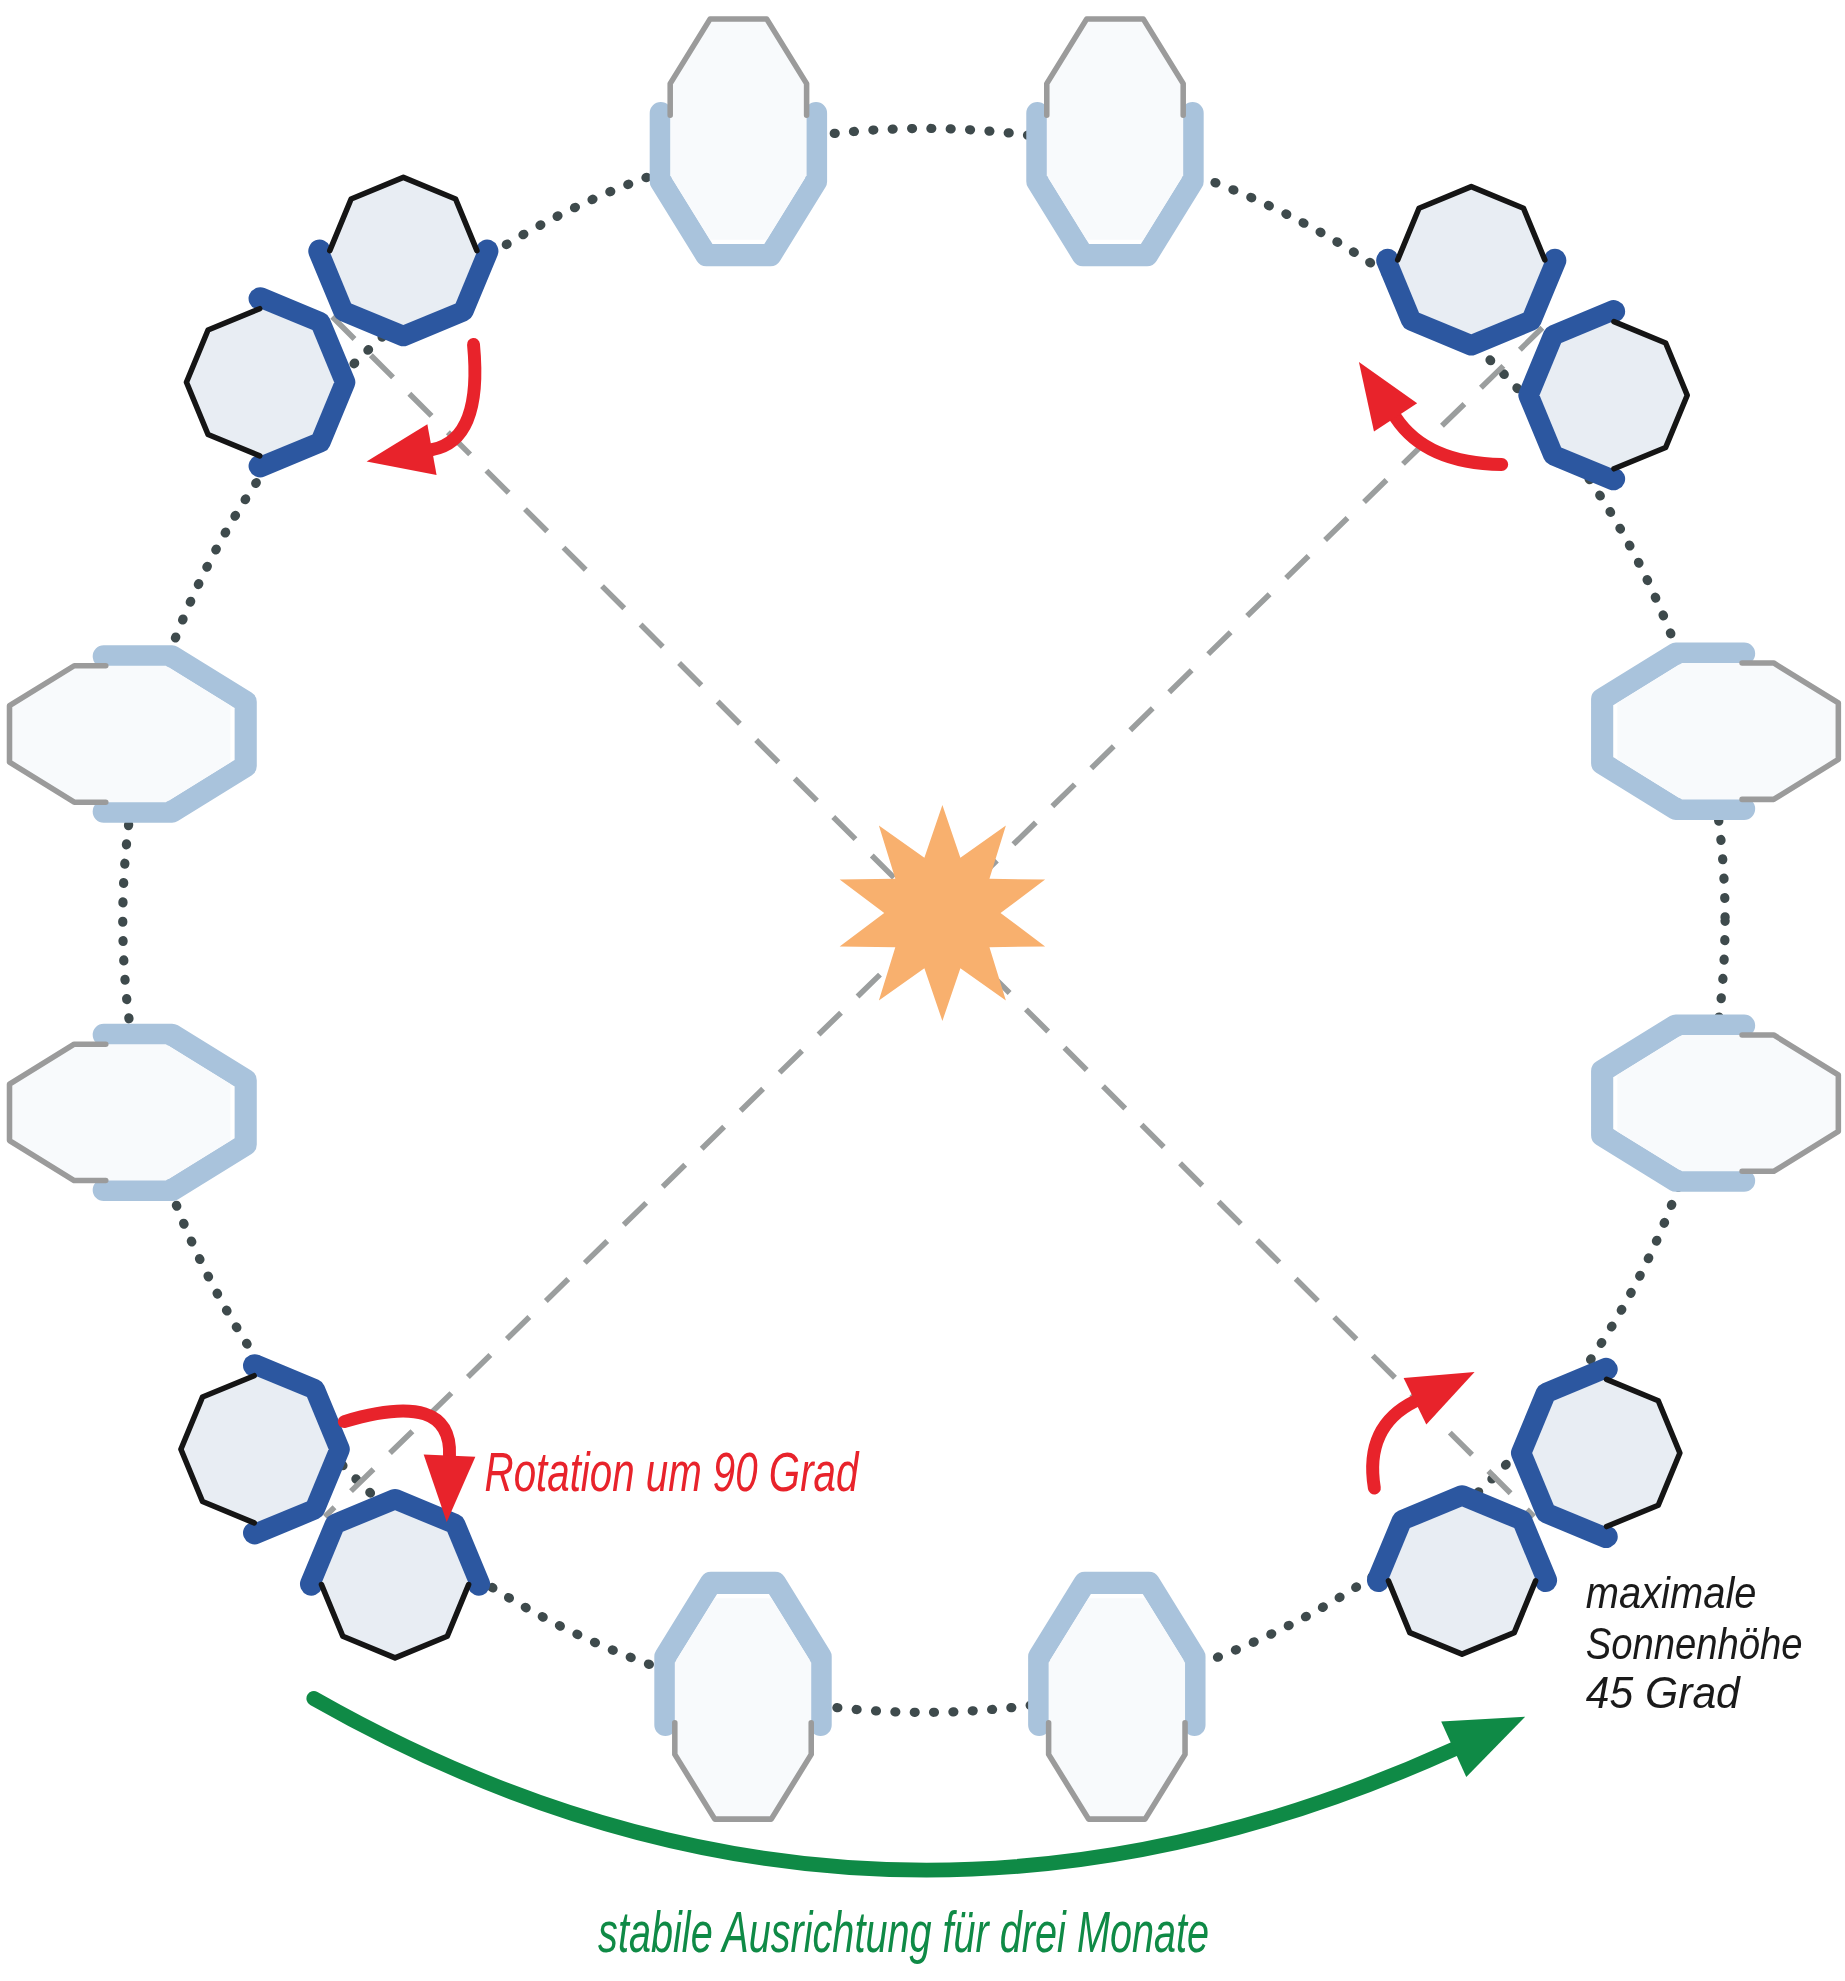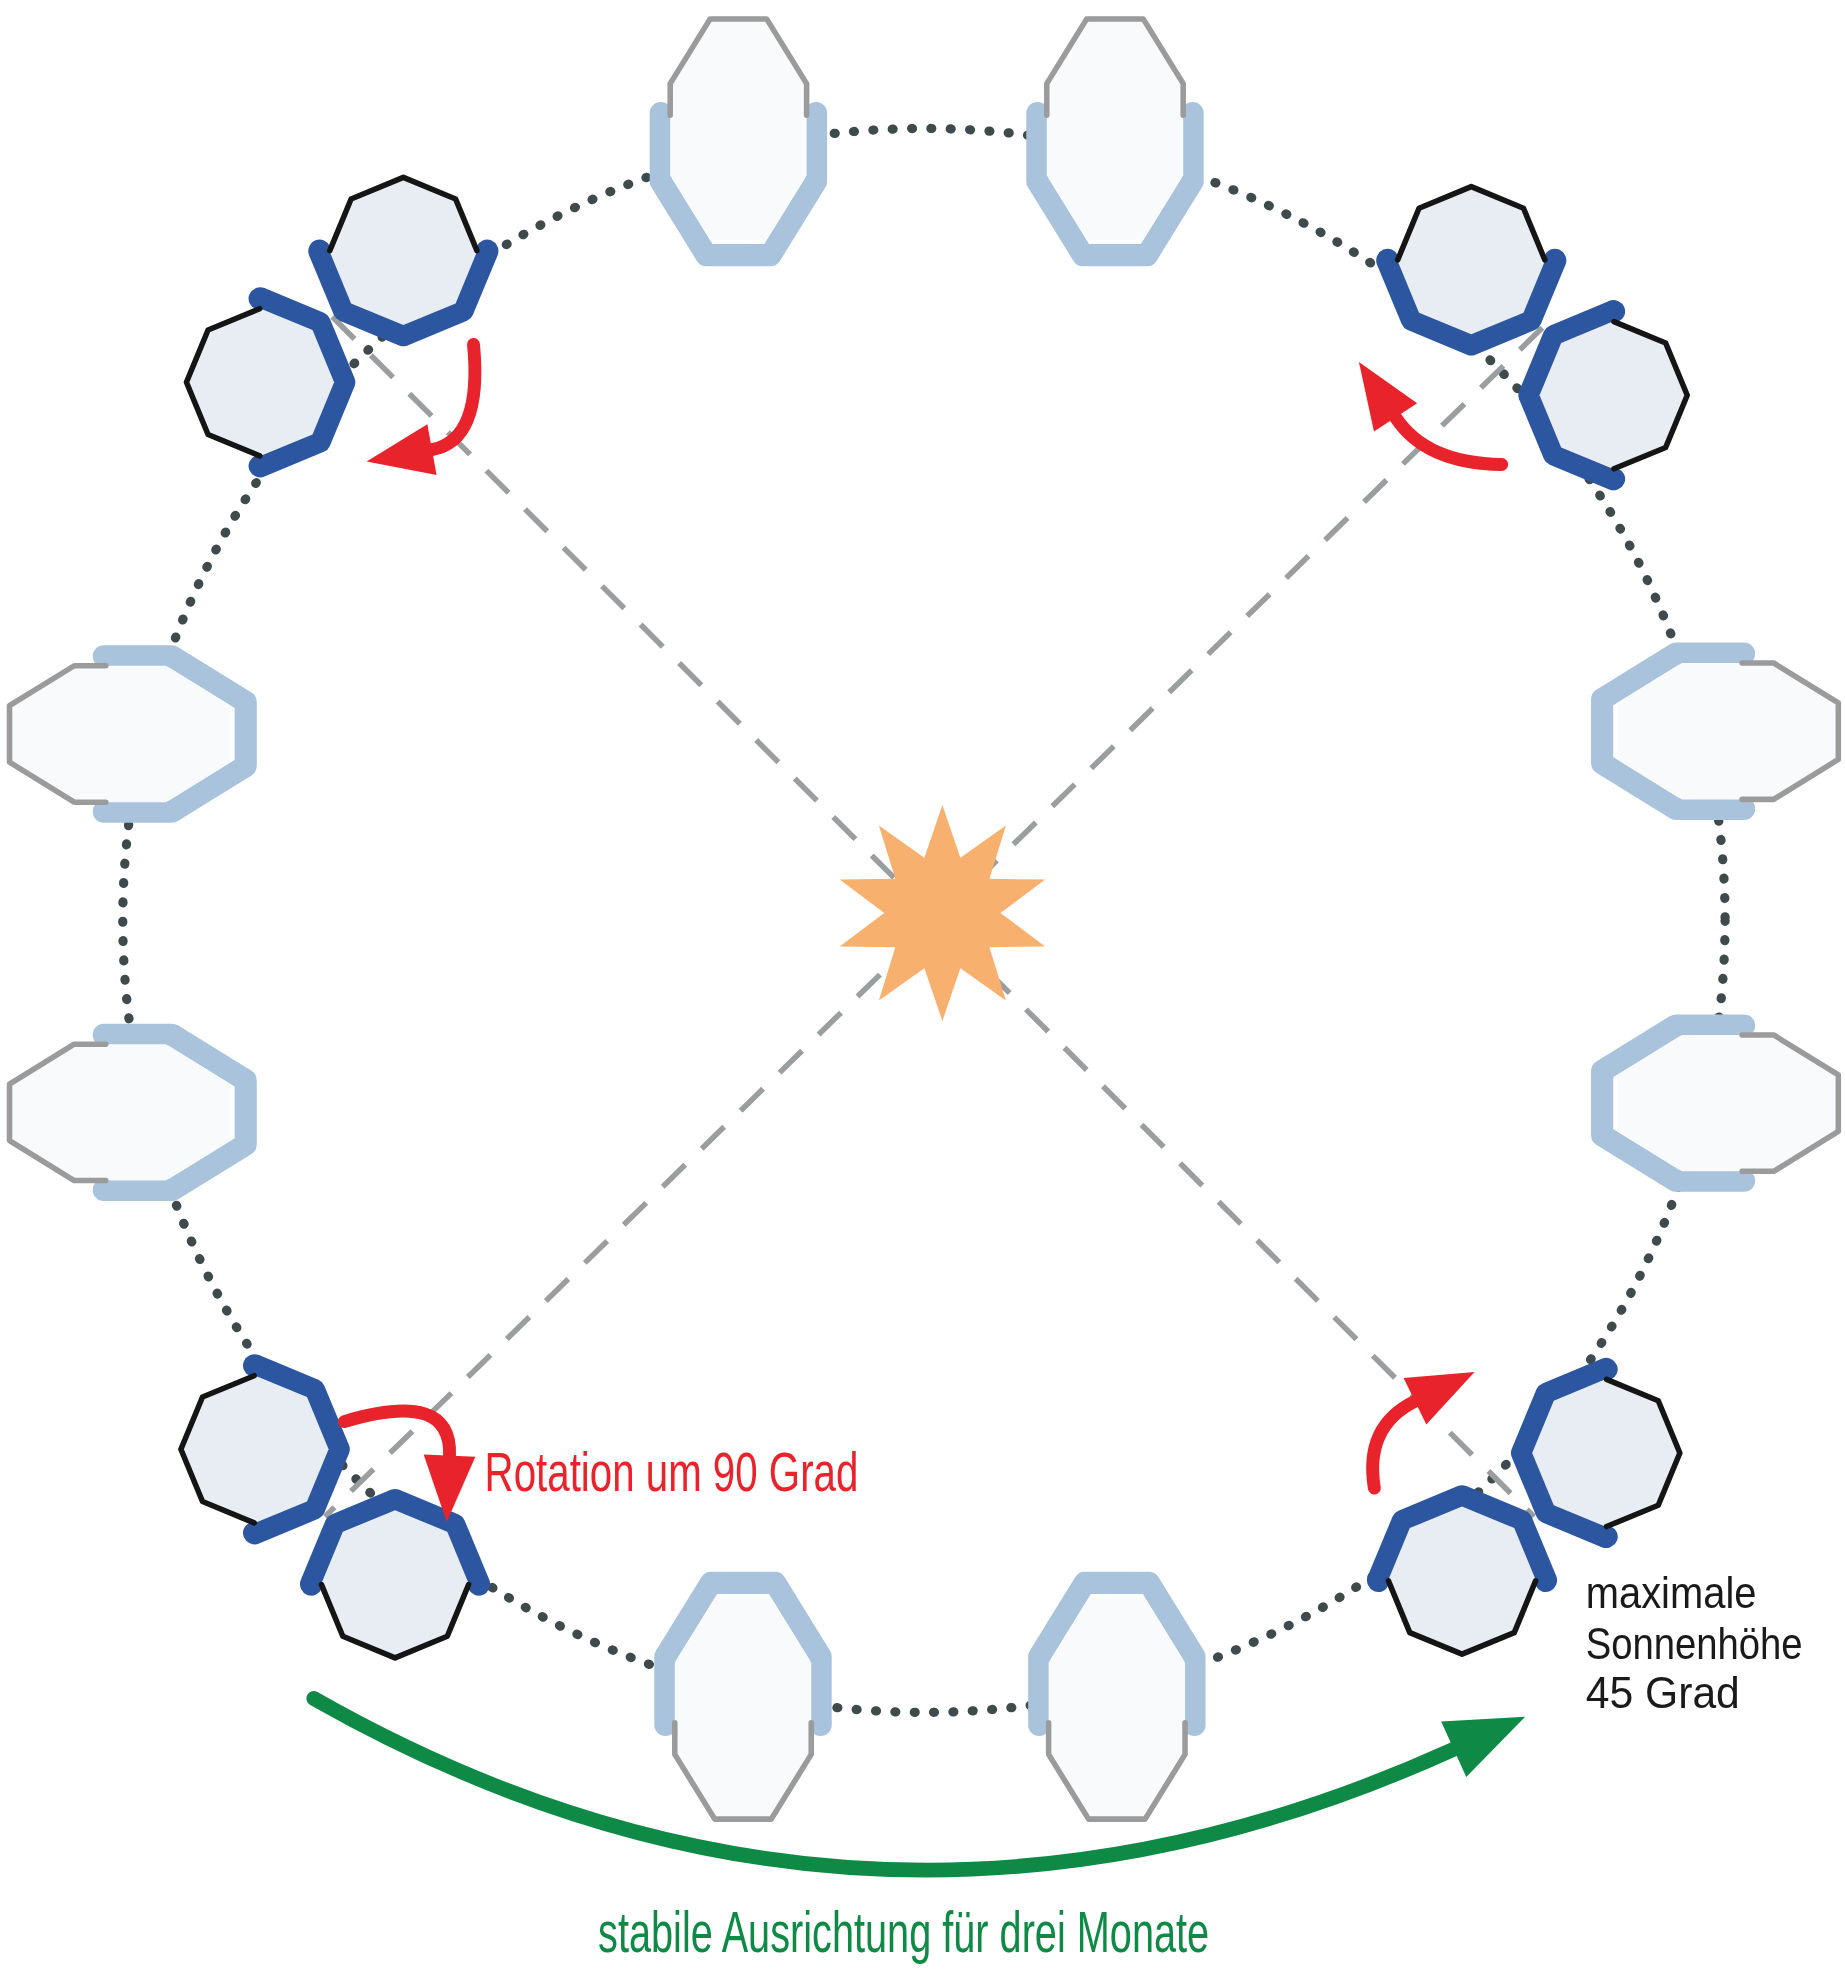--- a/index.html
+++ b/index.html
@@ -1,16 +1,16 @@
 <!DOCTYPE html>
 <html style="font-size:14.8px"><head>
 <meta charset="utf-8">
 <style>
   html, body { margin: 0; padding: 0; background: #ffffff; }
-  .stage { position: relative; width: 1846px; height: 1974px; background: #ffffff; overflow: hidden; }
+  .stage { position: relative; width: 1846px; height: 1974px; background: #ffffff; overflow: hidden; font-style: italic; }
   svg { display: block; width: 1846px; height: 1982px; }
   text { font-family: "Liberation Sans", sans-serif; }
 </style>
 </head>
 <body>
 
 <div class="stage">
   <svg id="scene" viewBox="0 0 2000 2147" xmlns="http://www.w3.org/2000/svg">
 
     <g id="gen-layer">

